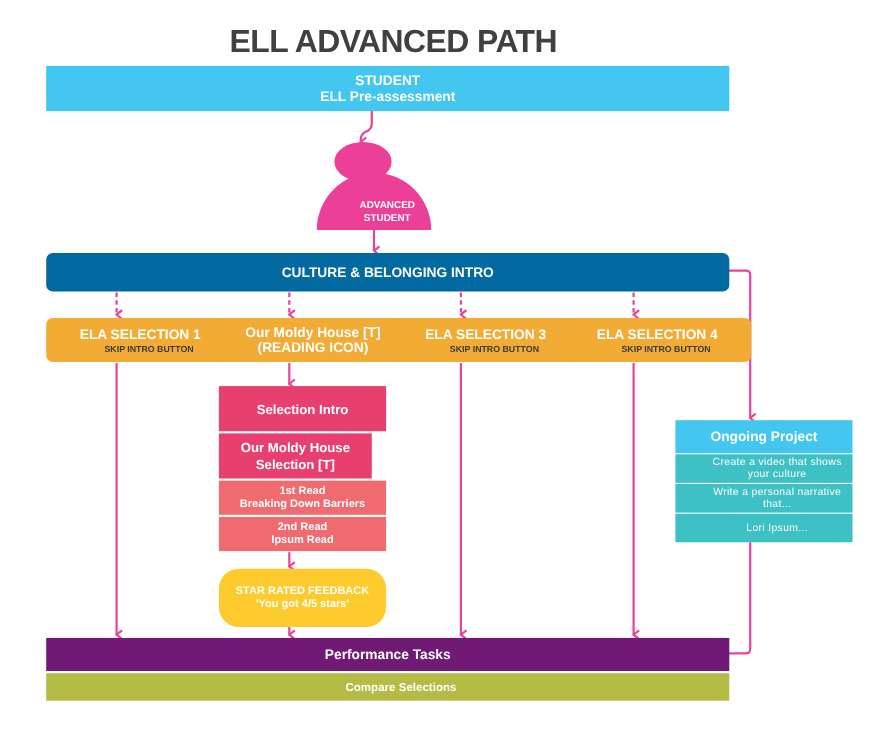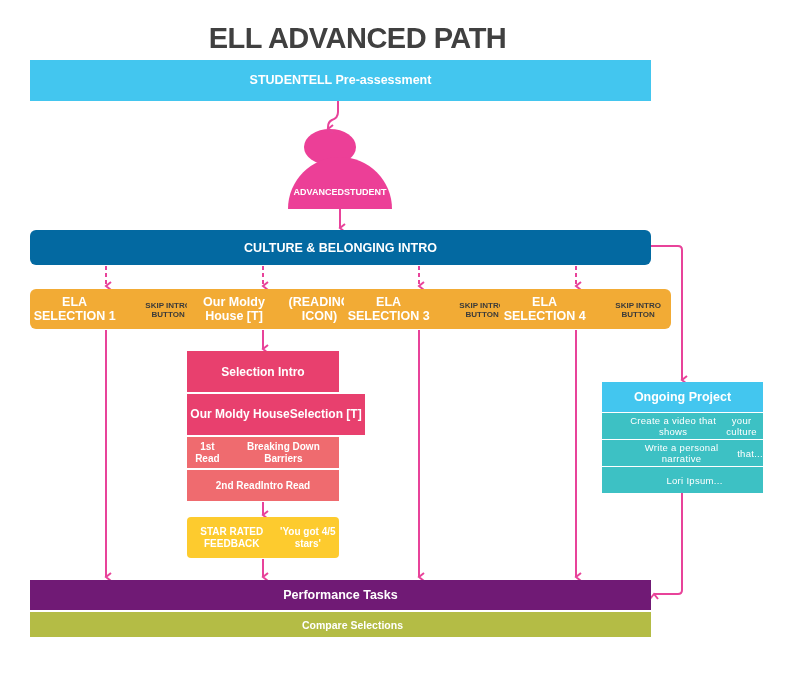--- a/index.html
+++ b/index.html
@@ -1,34 +1,34 @@
 <!DOCTYPE html>
 <html><head>
 <meta charset="utf-8">
 <style>
   html, body { margin: 0; padding: 0; background: #ffffff; }
   body { width: 795px; height: 680px; position: relative; overflow: hidden;
          font-family: "Liberation Sans", sans-serif; }
   .abs { position: absolute; }
   .title { left: 0; width: 715px; top: 22px; text-align: center; font-size: 29px;
            font-weight: bold; color: #404040; letter-spacing: -0.5px; }
-  .box { display: flex; flex-direction: row; align-items: center; justify-content: center;
-         color: #ffffff; text-align: center; font-weight: bold; box-sizing: border-box; }
+  .box { display: flex; flex-direction: column; align-items: center; justify-content: center;
+         color: #ffffff; text-align: center; font-weight: bold; box-sizing: border-box; margin-left: 12px; }
   .student { left: 30px; top: 60px; width: 621px; height: 41px; background: #43c6ef;
              font-size: 12.5px; line-height: 15px; }
   .culture { left: 30px; top: 230px; width: 621px; height: 35px; background: #0369a1;
              border-radius: 6px; font-size: 12.5px; }
   .sel { top: 289px; width: 171px; height: 40px; background: #f2ab35; border-radius: 6px; }
   .sel .main { font-size: 12.5px; line-height: 14px; }
   .sel .sub { font-size: 8px; color: #3a3a3a; margin-top: 2px; padding-left: 16px; }
   .pink1 { left: 187px; top: 351px; width: 152px; height: 41px; background: #e8406e; font-size: 12px; }
-  .pink2 { left: 187px; top: 394px; width: 178px; height: 41px; background: #e8406e; font-size: 12px; line-height: 15px; }
+  .pink2 { left: 187px; top: 394px; width: 139px; height: 41px; background: #e8406e; font-size: 12px; line-height: 15px; }
   .salmon1 { left: 187px; top: 437px; width: 152px; height: 31px; background: #ef6b6f; font-size: 10px; line-height: 12px; }
   .salmon2 { left: 187px; top: 470px; width: 152px; height: 31px; background: #ef6b6f; font-size: 10px; line-height: 12px; }
-  .star { left: 187px; top: 517px; width: 152px; height: 41px; background: #fdcb2e; border-radius: 4px;
+  .star { left: 187px; top: 517px; width: 152px; height: 53px; background: #fdcb2e; border-radius: 18px;
           font-size: 10px; line-height: 12px; }
   .ongoing { left: 602px; top: 382px; width: 161px; height: 30px; background: #43c6ef; font-size: 12.5px; }
   .teal { left: 602px; width: 161px; background: #3dc1c4; font-size: 9.5px; line-height: 11px; font-weight: normal; letter-spacing: 0.3px; padding-left: 24px; }
   .t1 { top: 413px; height: 26px; }
   .t2 { top: 440px; height: 26px; }
   .t3 { top: 467px; height: 26px; }
   .perf { left: 30px; top: 580px; width: 621px; height: 30px; background: #701a75; font-size: 12.5px; }
   .compare { left: 30px; top: 612px; width: 621px; height: 25px; background: #b4bc45; font-size: 10.5px; padding-left: 24px; }
   svg.lines { position: absolute; left: 0; top: 0; }
 </style>
@@ -105,21 +105,21 @@
 <div class="abs box pink2">
   <div>Our Moldy House</div>
   <div>Selection [T]</div>
 </div>
 <div class="abs box salmon1">
   <div>1st Read</div>
   <div>Breaking Down Barriers</div>
 </div>
 <div class="abs box salmon2">
   <div>2nd Read</div>
-  <div>Intro Read</div>
+  <div>Ipsum Read</div>
 </div>
 
 <div class="abs box star">
   <div>STAR RATED FEEDBACK</div>
   <div>'You got 4/5 stars'</div>
 </div>
 
 <div class="abs box ongoing">Ongoing Project</div>
 <div class="abs box teal t1">
   <div>Create a video that shows</div>

